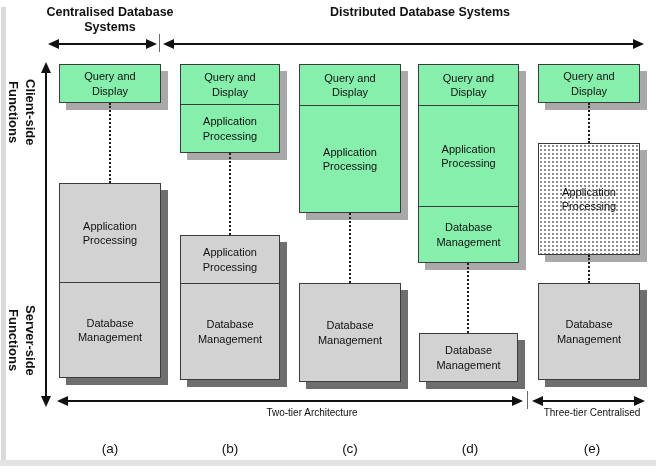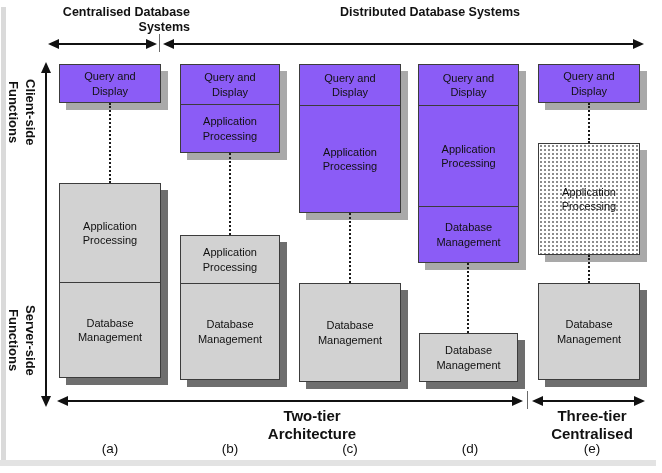--- a/index.html
+++ b/index.html
@@ -5,22 +5,22 @@
   html,body{margin:0;padding:0;background:#fff;}
   .canvas{
     position:relative; width:662px; height:473px; background:#ffffff;
     font-family:"Liberation Sans", sans-serif; color:#111; overflow:hidden;
   }
   
   .edge-left{position:absolute; left:1px; top:7px; width:5px; height:455px; background:#dadada;}
   .edge-bottom{position:absolute; left:0px; top:460px; width:656px; height:6px; background:#e3e3e3;}
 
   
-  .hdr{position:absolute; font-weight:bold; font-size:12.5px; line-height:1.2; text-align:right;}
-  .tier-lbl{position:absolute; font-weight:bold; font-size:15px; line-height:1.2; text-align:center;}
+  .hdr{position:absolute; font-weight:bold; font-size:12.5px; line-height:1.2; text-align:center;}
+  .tier-lbl{position:absolute; font-weight:normal; font-size:10px; line-height:1.2; text-align:center;}
   .col-letter{position:absolute; top:441px; width:60px; text-align:center; font-size:13.5px;}
 
   
   .vlabel{
     position:absolute; writing-mode:vertical-rl; text-align:center;
     font-weight:bold; font-size:13px; line-height:17px;
     display:flex; align-items:center; justify-content:center;
   }
 
   
@@ -32,21 +32,21 @@
   .av{position:absolute; width:2px; background:#111;}
   .av::before{content:""; position:absolute; top:-11px; left:-4px; width:0; height:0;
     border-left:5px solid transparent; border-right:5px solid transparent; border-bottom:11px solid #111;}
   .av::after{content:""; position:absolute; bottom:-11px; left:-4px; width:0; height:0;
     border-left:5px solid transparent; border-right:5px solid transparent; border-top:11px solid #111;}
   .tick{position:absolute; width:1px; background:#6a6a6a;}
 
   
   .box{position:absolute; border:1px solid #3c3c3c; box-sizing:border-box;
        display:flex; flex-direction:column; z-index:2;}
-  .box.white{background:#8b5cf6; box-shadow:7px 7px 0 0 #a9a9a9;}
+  .box.white{background:#86efac; box-shadow:7px 7px 0 0 #a9a9a9;}
   .box.gray{background:#d2d2d2; box-shadow:7px 7px 0 0 #6e6e6e;}
   .box.stippled{background-color:#ffffff;
     background-image:radial-gradient(#8c8c8c 1px, transparent 1.2px);
     background-size:4px 4px; box-shadow:7px 7px 0 0 #a9a9a9;}
   .sec{display:flex; align-items:center; justify-content:center; text-align:center;
        font-size:11px; line-height:1.3; padding:1px; overflow:hidden;}
   .sec + .sec{border-top:1px solid #3c3c3c;}
   .sec span{max-width:82px; display:inline-block;}
 
   

